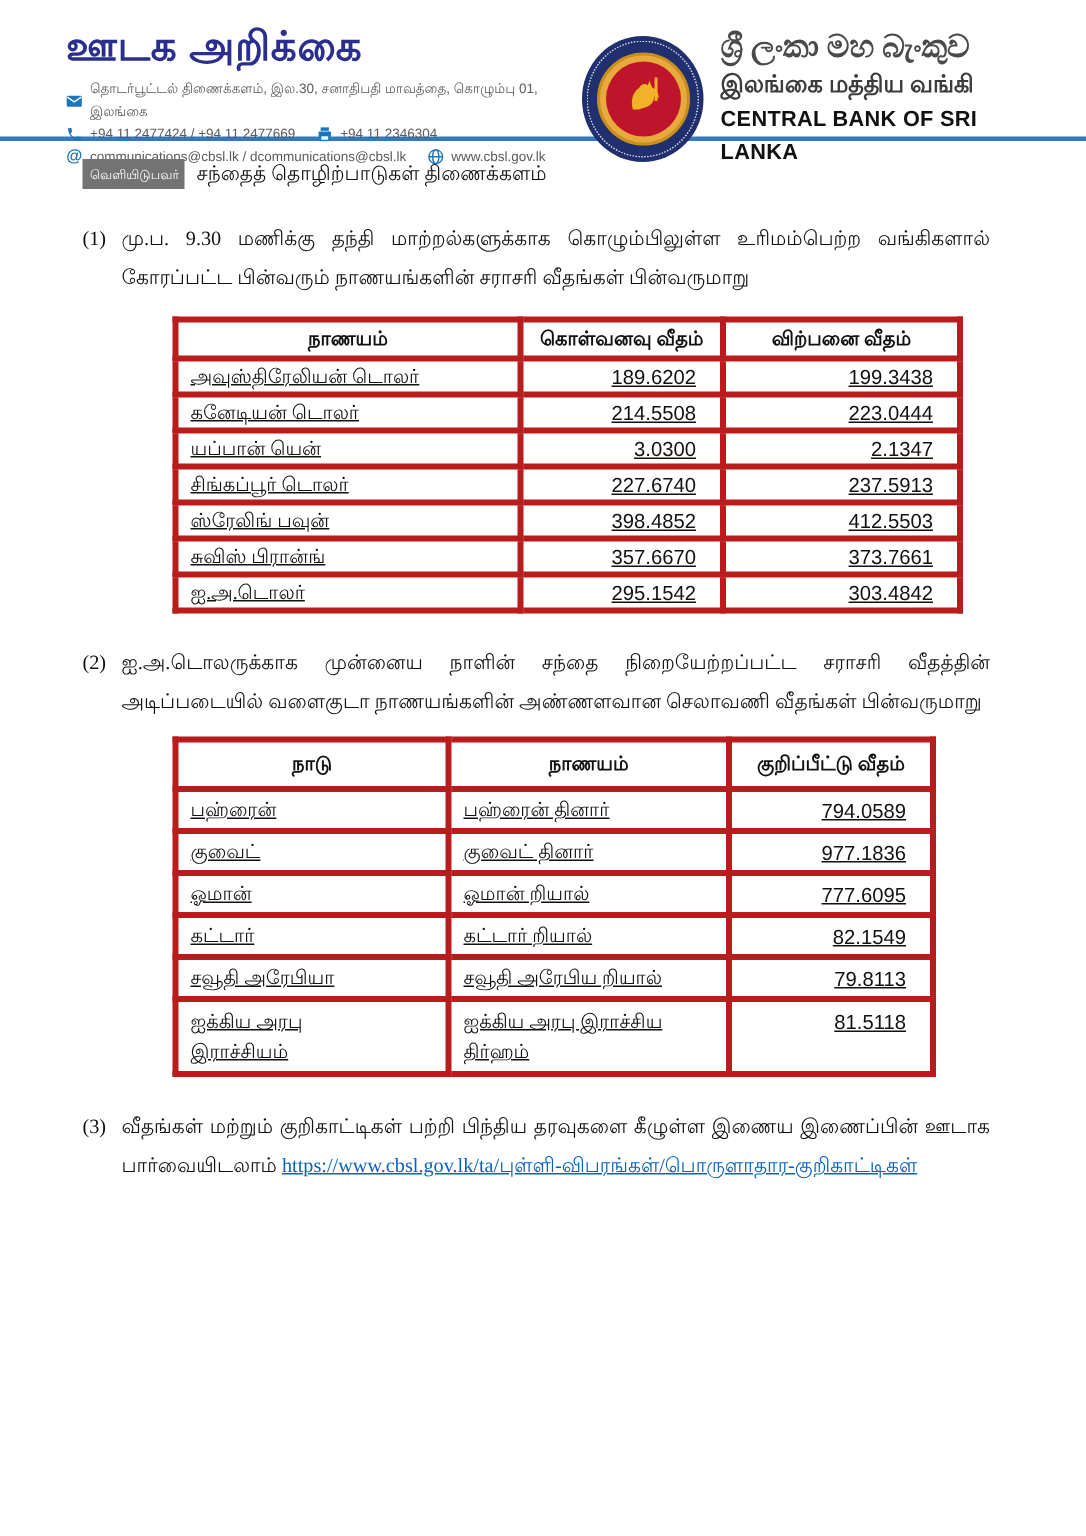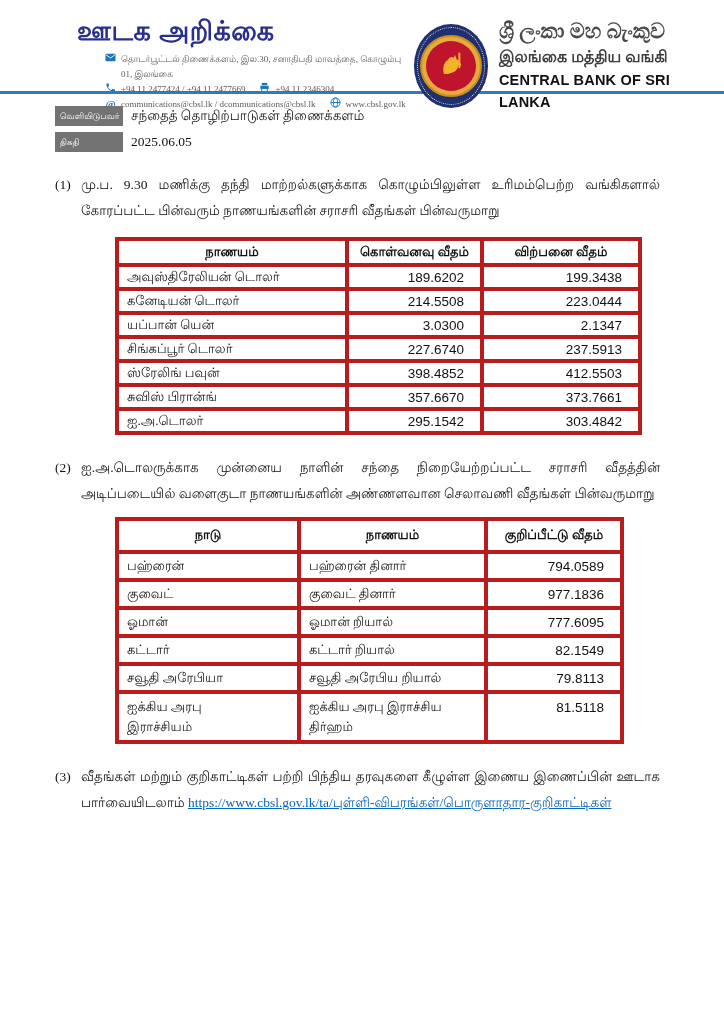--- a/index.html
+++ b/index.html
@@ -6,32 +6,32 @@
   html,body { background:#e9e9e9; }
   .page {
     position:relative; width:724px; height:1024px; margin:0 auto;
     background:#ffffff; overflow:hidden;
     font-family:"Liberation Serif", serif; color:#1a1a1a;
   }
 
   
   .header {
     display:flex; justify-content:space-between; align-items:flex-start;
-    padding:16px 24px 0 77px; height:91px;
+    padding:16px 24px 0 44px; height:91px;
   }
   .hdr-left { display:flex; flex-direction:column; }
   .doc-title {
     font-family:"Liberation Sans", sans-serif;
     font-size:27px; font-weight:bold; color:#2a2f8d;
     letter-spacing:0.5px; line-height:30px; margin-bottom:6px;
   }
   .contact-line {
-    display:flex; align-items:flex-start; gap:5px;
-    font-family:Liberation Serif, serif;
-    font-size:9px; color:#5a5a5a; line-height:15px;margin-left:28px;
+    display:flex; align-items:center; gap:5px;
+    font-family:Liberation Sans, sans-serif;
+    font-size:9px; color:#5a5a5a; line-height:15px;
   }
   .contact-line .ico { width:11px; height:11px; flex:none; display:inline-block; }
   .at-glyph { color:#1b75bc; font-weight:bold; font-size:11px; width:11px; text-align:center; }
   .gap8 { display:inline-block; width:4px; }
 
   .hdr-right { display:flex; align-items:center; gap:11px; padding-top:2px;justify-content:flex-end; }
   .logo { position:relative; width:84px; height:84px; border-radius:50%;
           background:#20306e; display:flex; align-items:center; justify-content:center; }
   .logo .dots { position:absolute; inset:3px; border-radius:50%; border:1.5px dotted rgba(255,255,255,.85); }
   .logo .gold { width:62px; height:62px; border-radius:50%; background:#e8a93d;
@@ -60,21 +60,21 @@
 
   .para { display:flex; margin-top:20px; font-size:13.5px; line-height:26px; color:#111; }
   .para-num { width:26px; flex:none; }
   .para-body { flex:1; text-align:justify; }
   .doc-link { color:#0563C1; text-decoration:underline; word-break:break-all; }
 
   table { border-collapse:collapse; margin-top:13px; margin-left:60px;
           font-size:13px; color:#111; }
   th, td { border:4px solid #b91c1c; }
   th { font-weight:bold; text-align:center; height:26px; }
-  td { height:24px; }
+  td { height:24px;text-decoration:underline; }
   .t-name { text-align:left; padding-left:8px; }
   .t-num  { text-align:right; padding-right:16px;
             font-family:"Liberation Sans", sans-serif; font-size:13.5px; }
   #table1 .c0 { width:230px; } #table1 .c1 { width:135px; } #table1 .c2 { width:158px; }
   #table2 { margin-top:10px; }
   #table2 th { height:33px; }
   #table2 td { height:28px; }
   #table2 .c0 { width:182px; } #table2 .c1 { width:187px; } #table2 .c2 { width:136px; }
   #table2 tr:last-child td { height:50px; vertical-align:middle; }
   #table2 .t-name { line-height:20px; padding-right:28px; }
@@ -154,24 +154,20 @@
   </div>
 
   <div class="blue-rule"></div>
 
   <div class="content">
 
     <div class="meta-row">
       <div class="meta-tag">வெளியிடுபவர்</div>
       <div class="meta-val">சந்தைத் தொழிற்பாடுகள் திணைக்களம்</div>
     </div>
-    <div class="meta-row">
-      <div class="meta-tag">திகதி</div>
-      <div class="meta-val">2025.06.05</div>
-    </div>
 
     <div class="para">
       <span class="para-num">(1)</span>
       <span class="para-body">மு.ப. 9.30 மணிக்கு தந்தி மாற்றல்களுக்காக கொழும்பிலுள்ள உரிமம்பெற்ற வங்கிகளால் கோரப்பட்ட பின்வரும் நாணயங்களின் சராசரி வீதங்கள் பின்வருமாறு</span>
     </div>
 
     <table id="table1">
       <thead>
         <tr>
           <th class="c0">நாணயம்</th>

